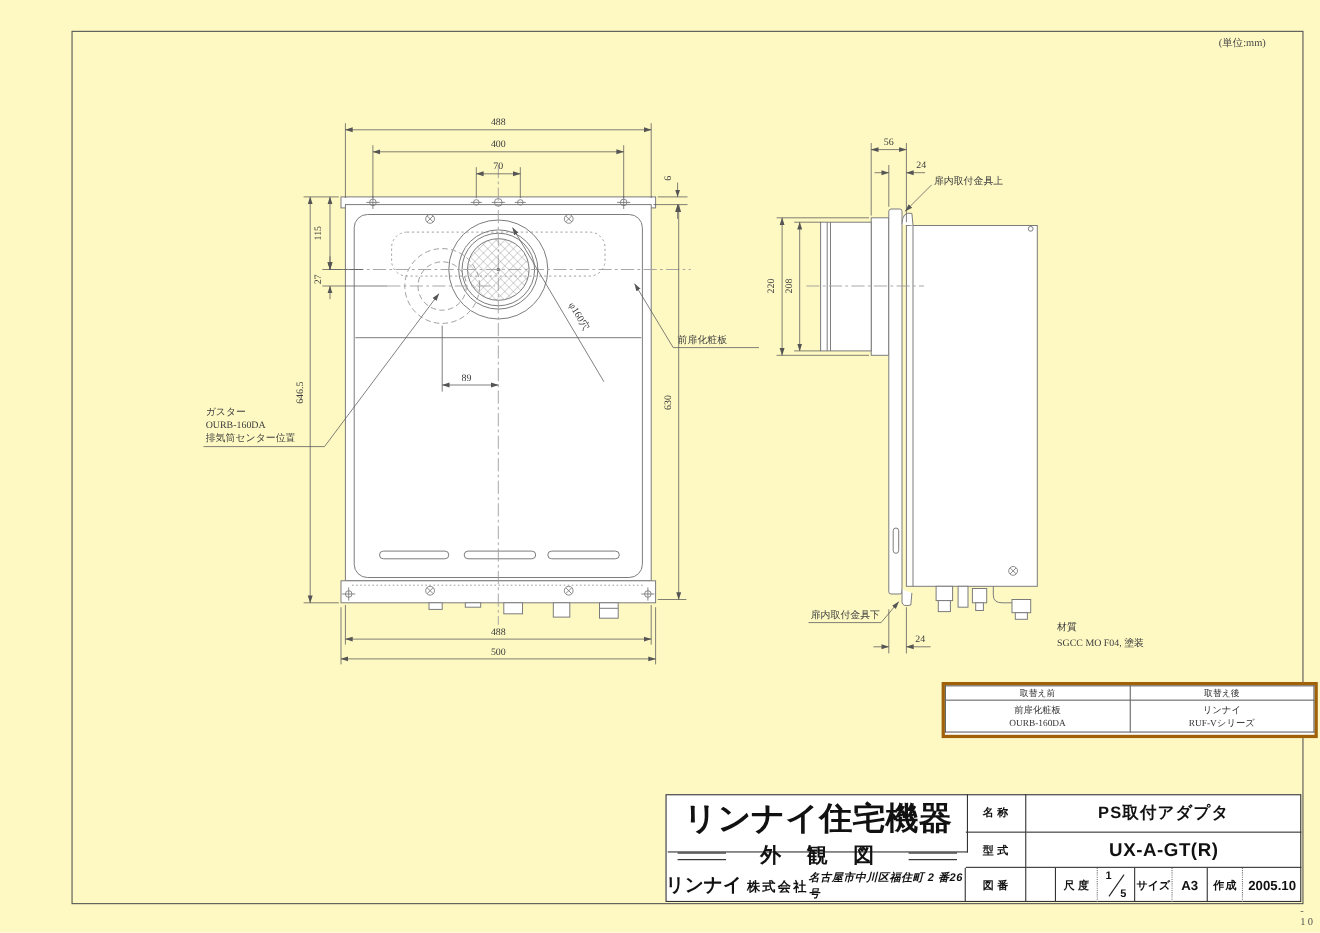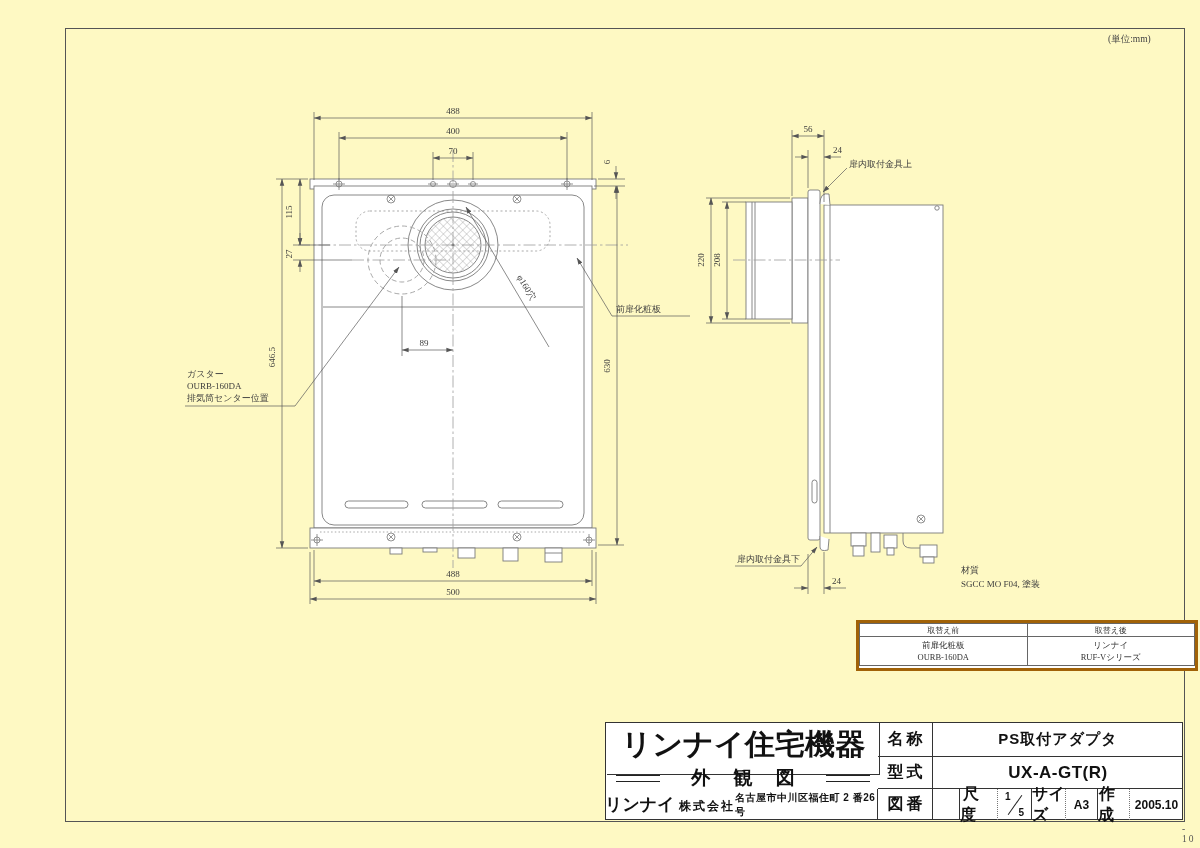--- a/index.html
+++ b/index.html
@@ -21,22 +21,22 @@
   .tb-cell{position:absolute;box-sizing:border-box;display:flex;align-items:center;justify-content:center;}
   .b-r{border-right:1px solid #333;} .b-rd{border-right:1px dotted #777;} .b-b{border-bottom:1px solid #333;}
   .tb-outline{position:absolute;left:0;top:0;width:578px;height:98px;border:1px solid #333;box-sizing:border-box;}
   .logo-big{font-size:29px;font-weight:800;letter-spacing:0px;transform:scaleX(1.04);white-space:nowrap;}
   .gaikan-row{display:flex;align-items:center;justify-content:center;gap:22px;width:100%;}
   .dline{width:44px;height:5px;border-top:1.5px solid #222;border-bottom:1.5px solid #222;}
   .gaikan{font-size:19px;font-weight:700;letter-spacing:9px;text-indent:9px;white-space:nowrap;}
   .company-line{font-weight:700;white-space:nowrap;}
   .company-line .cn{font-size:17px;font-weight:800;}
   .company-line .cs{font-size:12px;letter-spacing:2px;}
-  .addr{font-size:10px;font-weight:700;letter-spacing:0.5px;}
-  .lab{font-size:16px;font-weight:700;letter-spacing:3px;text-indent:3px;}
+  .addr{font-size:10px;font-weight:700;letter-spacing:0.5px;font-style:italic;}
+  .lab{font-size:10px;font-weight:700;letter-spacing:3px;text-indent:3px;}
   .val-name{font-size:15px;font-weight:700;letter-spacing:1px;text-align:right;}
   .val-model{font-size:17px;font-weight:600;letter-spacing:0.5px;}
   .val-sm{font-size:12px;font-weight:700;}
   .frac{position:relative;width:100%;height:100%;}
   .frac .n{position:absolute;left:7px;top:2px;font-size:10px;font-weight:700;}
   .frac .d{position:absolute;right:7px;bottom:2px;font-size:10px;font-weight:700;}
   .frac .sl{position:absolute;left:50%;top:50%;width:24px;border-top:1px solid #222;transform:translate(-50%,-50%) rotate(-55deg);}
 </style>
 </head>
 <body>

